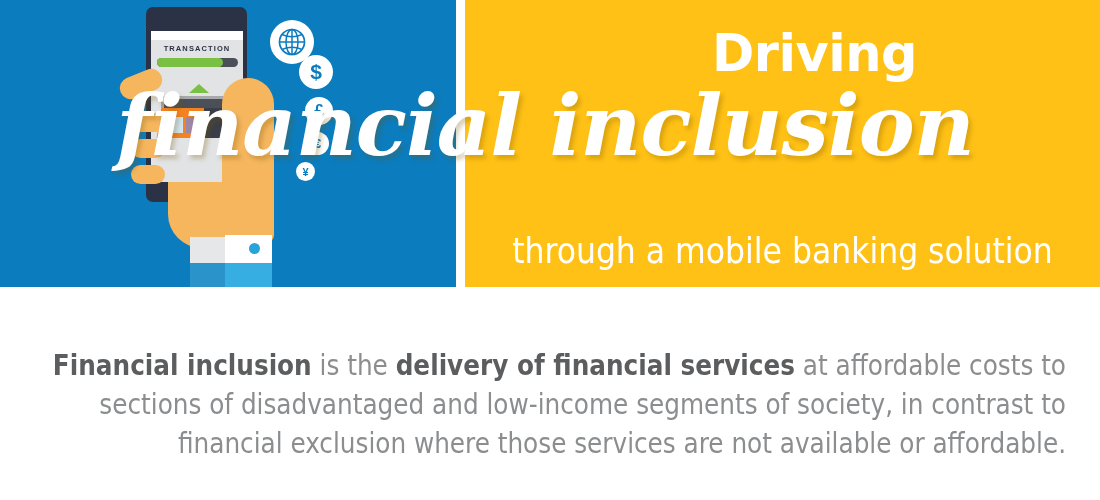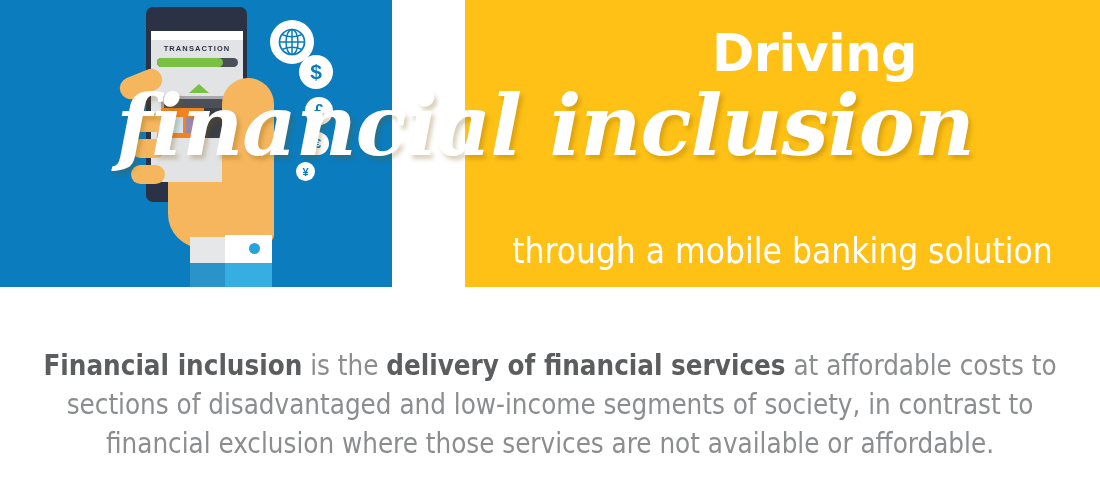--- a/index.html
+++ b/index.html
@@ -25,21 +25,21 @@
     position: absolute;
     left: 0; top: 0;
     width: 1100px;
     height: 287px;
   }
 
   
   .illus-panel {
     position: absolute;
     left: 0; top: 0;
-    width: 392px;
+    width: 456px;
     height: 287px;
     background: #0b7cbe;
     overflow: hidden;
   }
 
   
   .phone-body {
     position: absolute;
     left: 146px; top: 7px;
     width: 101px; height: 195px;
@@ -308,21 +308,21 @@
     margin-top: 48px;
   }
 
   
   .body-copy {
     position: absolute;
     left: 0; top: 318px;
     width: 1100px;
     padding: 0 34px;
     box-sizing: border-box;
-    text-align: center;
+    text-align: right;
     color: #8b8d8f;
     font-family: "DejaVu Sans Condensed", "Liberation Sans Narrow", "Liberation Sans", sans-serif;
     font-size: 27.5px;
     line-height: 1.42;
     font-weight: 400;
   }
   .body-copy b {
     color: #5b5d5f;
     font-weight: 700;
   }

